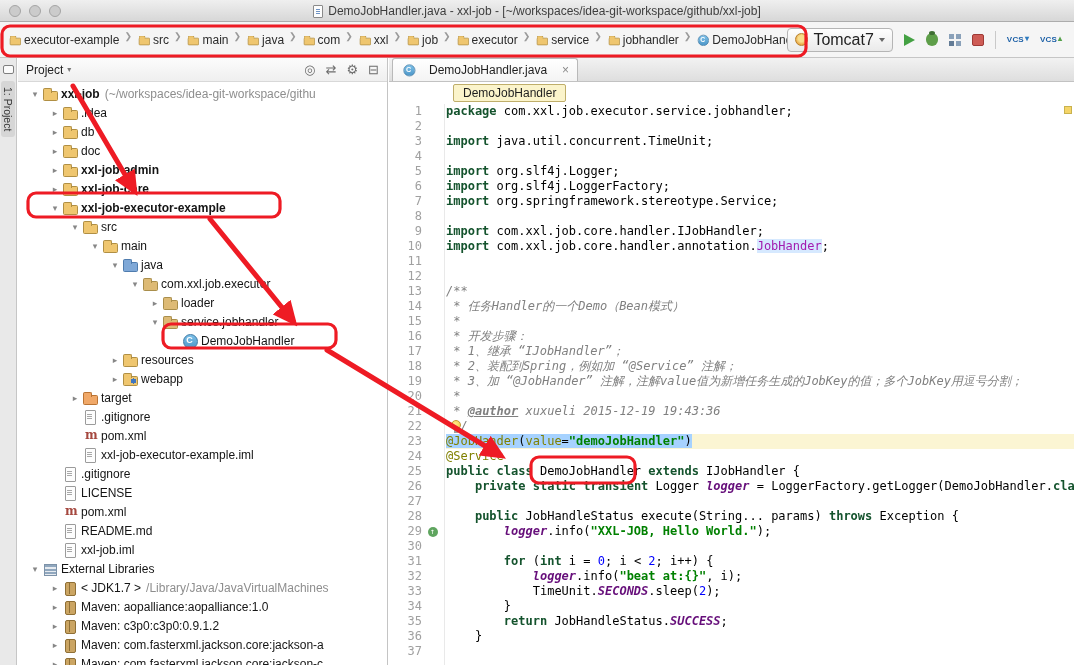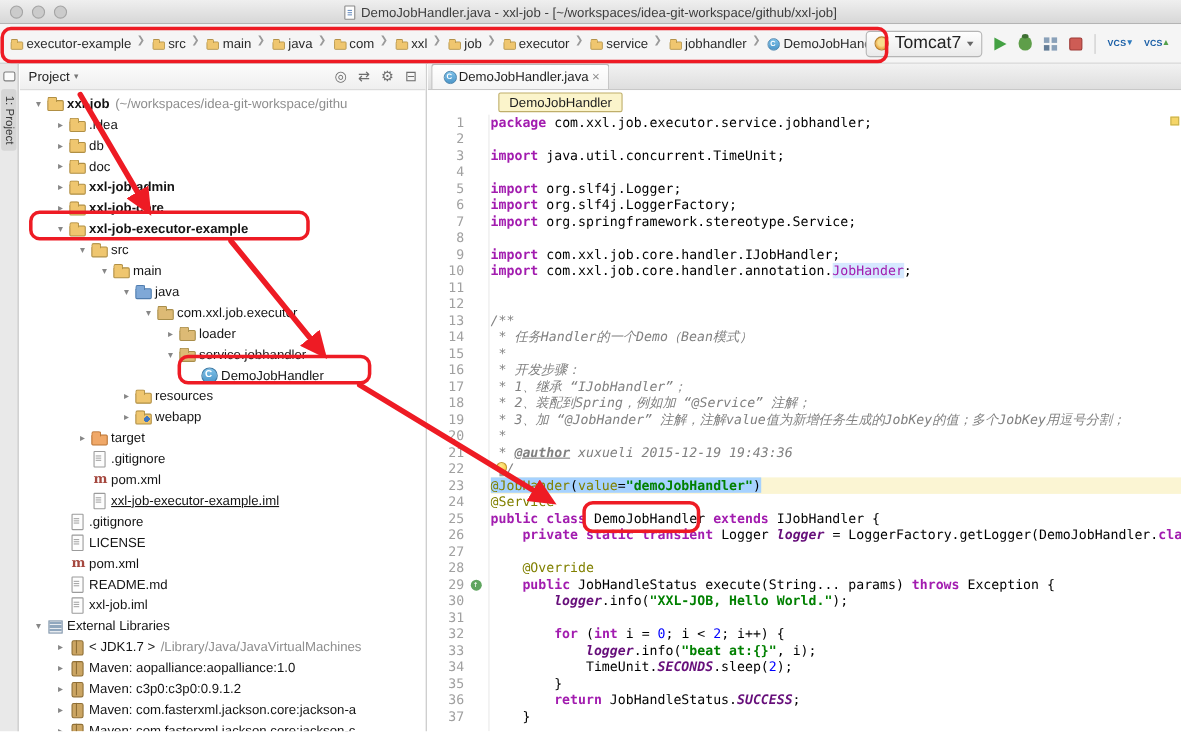--- a/index.html
+++ b/index.html
@@ -67,36 +67,36 @@
 .ic-maven::before{content:"m";position:absolute;left:3px;top:0;font:bold 12px "DejaVu Serif",serif;color:#A5483F}
 .ic-class::before{content:"";position:absolute;left:1px;top:1px;width:13px;height:13px;border-radius:50%;background:linear-gradient(#7CC0E8,#4E97C9);border:1px solid #3F7BA6}
 .ic-class::after{content:"C";position:absolute;left:0;top:1px;width:15px;text-align:center;font:bold 9px "Liberation Sans",sans-serif;line-height:13px;color:#fff}
 .ic-lib::before{content:"";position:absolute;left:2px;top:3px;width:11px;height:10px;background:repeating-linear-gradient(180deg,#90A7BE 0 2px,#E7EBF0 2px 3.5px);border:1px solid #7D92A8}
 .ic-jar::before{content:"";position:absolute;left:3px;top:2px;width:9px;height:12px;background:#CBA563;border:1px solid #8F6F35;border-radius:2px}
 .ic-jar::after{content:"";position:absolute;left:7px;top:2px;width:1px;height:12px;background:#8F6F35}
 
 
 .editor{position:absolute;top:58px;left:389px;right:0;bottom:0;background:#fff}
 .tabs{height:24px;background:linear-gradient(#F2F2F2,#DEDEDE);border-bottom:1px solid #C2C2C2;display:flex;align-items:flex-end;padding-left:3px}
-.tab{height:23px;display:flex;align-items:center;gap:0;padding:0 8px;font-size:12px;color:#1e1e1e;background:linear-gradient(#FFFFFF,#F4F4F4);border:1px solid #B9B9B9;border-bottom:none;border-radius:3px 3px 0 0}
+.tab{height:23px;display:flex;align-items:center;gap:12px;padding:0 8px;font-size:12px;color:#1e1e1e;background:linear-gradient(#FFFFFF,#F4F4F4);border:1px solid #B9B9B9;border-bottom:none;border-radius:3px 3px 0 0}
 .tabic{transform:scale(.8)}
 .tab-close{color:#8a8a8a;font-size:12px;margin-left:3px}
 .chiprow{height:22px;background:#fff;display:flex;align-items:center}
 .crumbchip{margin-left:64px;border:1px solid #BFAE6A;background:#FBF4CB;border-radius:2px;padding:1px 9px;font-size:12px;color:#1e1e1e}
 .codewrap{position:absolute;top:46px;left:0;right:0;bottom:0;font-family:"DejaVu Sans Mono",monospace;font-size:12px;line-height:15px;overflow:hidden}
 .gutter{position:absolute;left:0;top:0;bottom:0;width:56px;background:#FFFFFF;border-right:1px solid #E9E9E9}
 .grow{height:15px;display:flex;align-items:center}
 .gnum{flex:0 0 33px;text-align:right;color:#A0A0A0}
 .gico{width:21px;display:flex;align-items:center;justify-content:center}
 .gi-override{display:inline-block;width:10px;height:10px;border-radius:50%;background:#5FA55F;color:#fff;font-size:8px;line-height:10px;text-align:center}
 .code{position:absolute;left:57px;top:0;right:0;bottom:0;overflow:hidden}
 .cline{height:15px;white-space:pre}
 .cline.caret{background:#FBF5D3}
 .selwrap{background:#A6D2FF}
-.sg-kw{color:#a21caf;font-weight:bold}
+.sg-kw{color:#14532d;font-weight:bold}
 .sg-pl{color:#000}
 .sg-str{color:#008000;font-weight:bold}
 .sg-com{color:#808080;font-style:italic}
 .sg-tag{color:#808080;font-style:italic;font-weight:bold;text-decoration:underline}
 .sg-ann{color:#808000}
 .sg-num{color:#0000FF}
 .sg-fld{color:#660E7A;font-weight:bold;font-style:italic}
 .sg-hl{color:#a21caf;background:#D6E9FF}
 .bulb{position:absolute;left:62px;top:316px;width:10px;height:10px;border-radius:50%;background:radial-gradient(circle at 40% 35%,#FFEB8A,#F5C63C);border:1px solid #C29B35;z-index:5}
 .bulb::after{content:"";position:absolute;left:2px;top:9px;width:4px;height:3px;background:#9E9E9E}
@@ -309,21 +309,21 @@
         <div class="trow" style="padding-left: 50px;">
           <span class="tarrow"></span>
           <span class="ic ic-file"></span>
           <span class="tlabel">.gitignore</span>
         </div>
         <div class="trow" style="padding-left: 50px;">
           <span class="tarrow"></span>
           <span class="ic ic-maven"></span>
           <span class="tlabel">pom.xml</span>
         </div>
-        <div class="trow" style="padding-left: 50px; text-decoration: underline;">
+        <div class="trow" style="padding-left: 50px;">
           <span class="tarrow"></span>
           <span class="ic ic-file"></span>
           <span class="tlabel">xxl-job-executor-example.iml</span>
         </div>
         <div class="trow" style="padding-left: 30px;">
           <span class="tarrow"></span>
           <span class="ic ic-file"></span>
           <span class="tlabel">.gitignore</span>
         </div>
         <div class="trow" style="padding-left: 30px;">
@@ -565,21 +565,20 @@
           <div class="cline"><span class="sg-com"> * 2、装配到Spring，例如加 “@Service” 注解；</span></div>
           <div class="cline"><span class="sg-com"> * 3、加 “@JobHander” 注解，注解value值为新增任务生成的JobKey的值；多个JobKey用逗号分割；</span></div>
           <div class="cline"><span class="sg-com"> *</span></div>
           <div class="cline"><span class="sg-com"> * </span><span class="sg-tag">@author</span><span class="sg-com"> xuxueli 2015-12-19 19:43:36</span></div>
           <div class="cline"><span class="sg-com"> */</span></div>
           <div class="cline caret"><span class="selwrap"><span class="sg-ann">@JobHander</span><span class="sg-pl">(</span><span class="sg-ann">value</span><span class="sg-pl">=</span><span class="sg-str">"demoJobHandler"</span><span class="sg-pl">)</span></span></div>
           <div class="cline"><span class="sg-ann">@Service</span></div>
           <div class="cline"><span class="sg-kw">public</span><span class="sg-pl"> </span><span class="sg-kw">class</span><span class="sg-pl"> DemoJobHandler </span><span class="sg-kw">extends</span><span class="sg-pl"> IJobHandler {</span></div>
           <div class="cline"><span class="sg-pl">    </span><span class="sg-kw">private</span><span class="sg-pl"> </span><span class="sg-kw">static</span><span class="sg-pl"> </span><span class="sg-kw">transient</span><span class="sg-pl"> Logger </span><span class="sg-fld">logger</span><span class="sg-pl"> = LoggerFactory.getLogger(DemoJobHandler.</span><span class="sg-kw">class</span></div>
           <div class="cline"></div>
-          <div class="cline"><span class="sg-pl">    </span><span class="sg-ann">@Override</span></div>
           <div class="cline"><span class="sg-pl">    </span><span class="sg-kw">public</span><span class="sg-pl"> JobHandleStatus execute(String... params) </span><span class="sg-kw">throws</span><span class="sg-pl"> Exception {</span></div>
           <div class="cline"><span class="sg-pl">        </span><span class="sg-fld">logger</span><span class="sg-pl">.info(</span><span class="sg-str">"XXL-JOB, Hello World."</span><span class="sg-pl">);</span></div>
           <div class="cline"></div>
           <div class="cline"><span class="sg-pl">        </span><span class="sg-kw">for</span><span class="sg-pl"> (</span><span class="sg-kw">int</span><span class="sg-pl"> i = </span><span class="sg-num">0</span><span class="sg-pl">; i &lt; </span><span class="sg-num">2</span><span class="sg-pl">; i++) {</span></div>
           <div class="cline"><span class="sg-pl">            </span><span class="sg-fld">logger</span><span class="sg-pl">.info(</span><span class="sg-str">"beat at:{}"</span><span class="sg-pl">, i);</span></div>
           <div class="cline"><span class="sg-pl">            </span><span class="sg-pl">TimeUnit.</span><span class="sg-fld">SECONDS</span><span class="sg-pl">.sleep(</span><span class="sg-num">2</span><span class="sg-pl">);</span></div>
           <div class="cline"><span class="sg-pl">        }</span></div>
           <div class="cline"><span class="sg-pl">        </span><span class="sg-kw">return</span><span class="sg-pl"> JobHandleStatus.</span><span class="sg-fld">SUCCESS</span><span class="sg-pl">;</span></div>
           <div class="cline"><span class="sg-pl">    }</span></div>
         </div>

